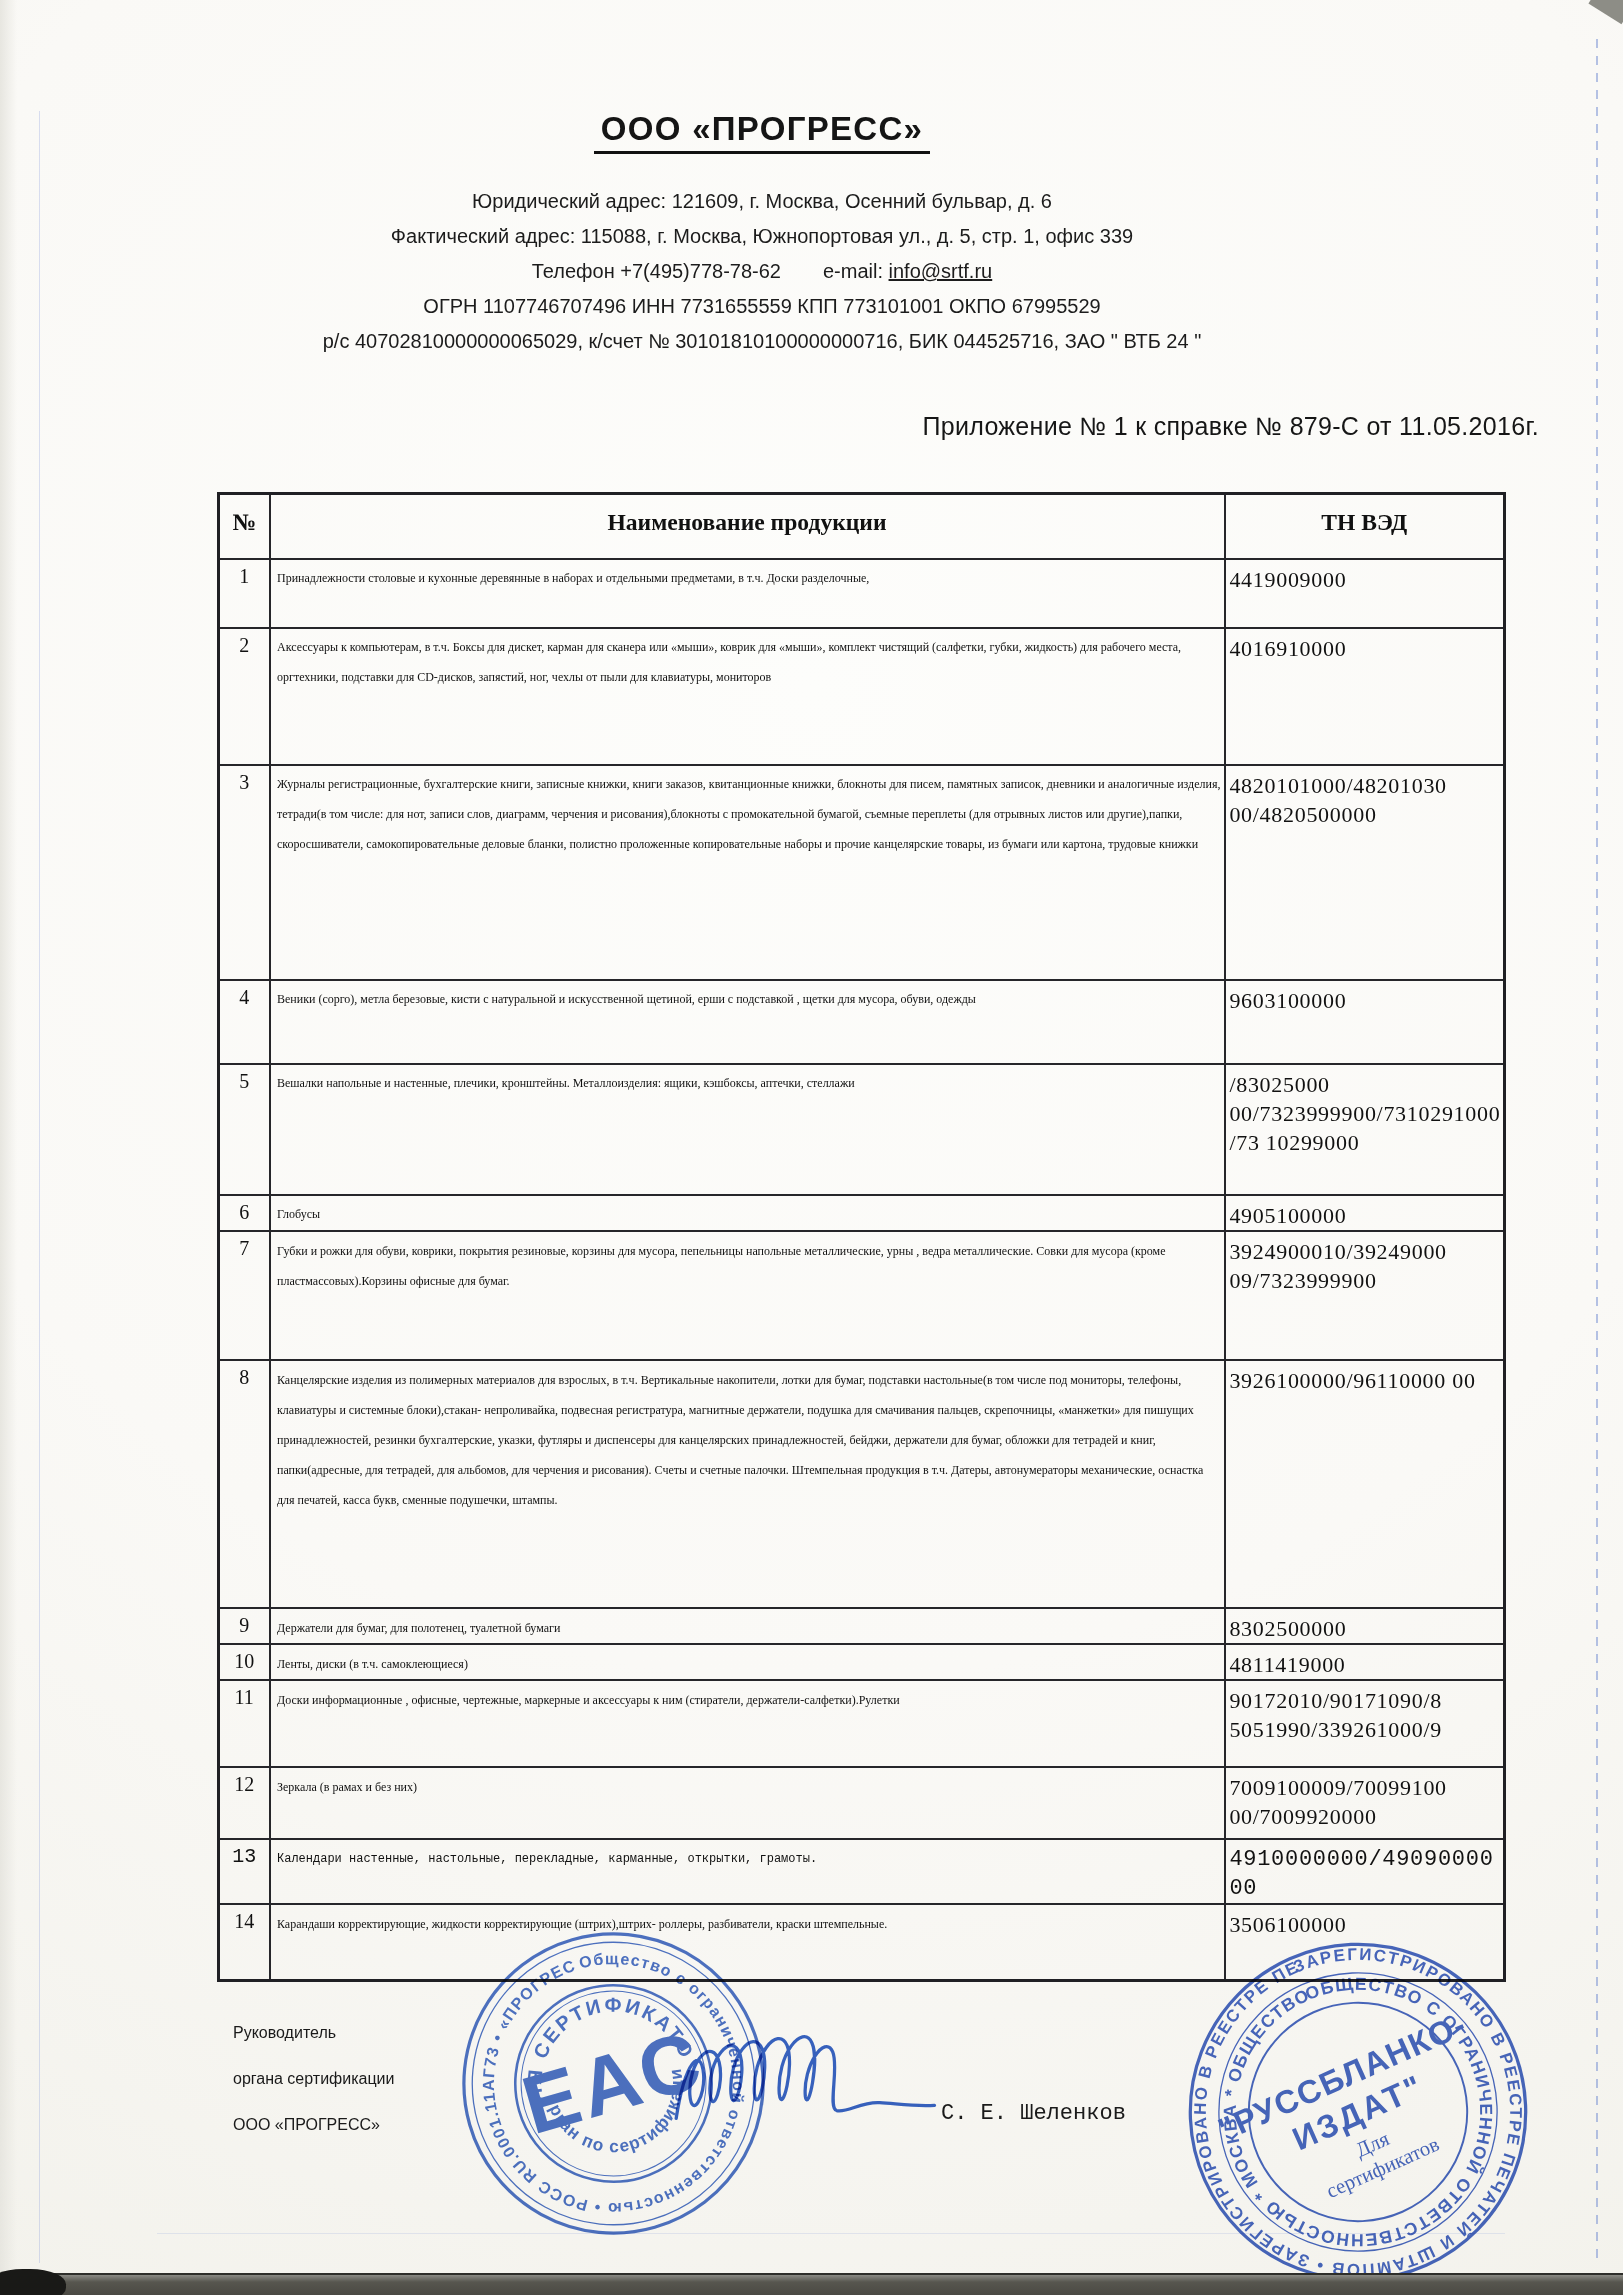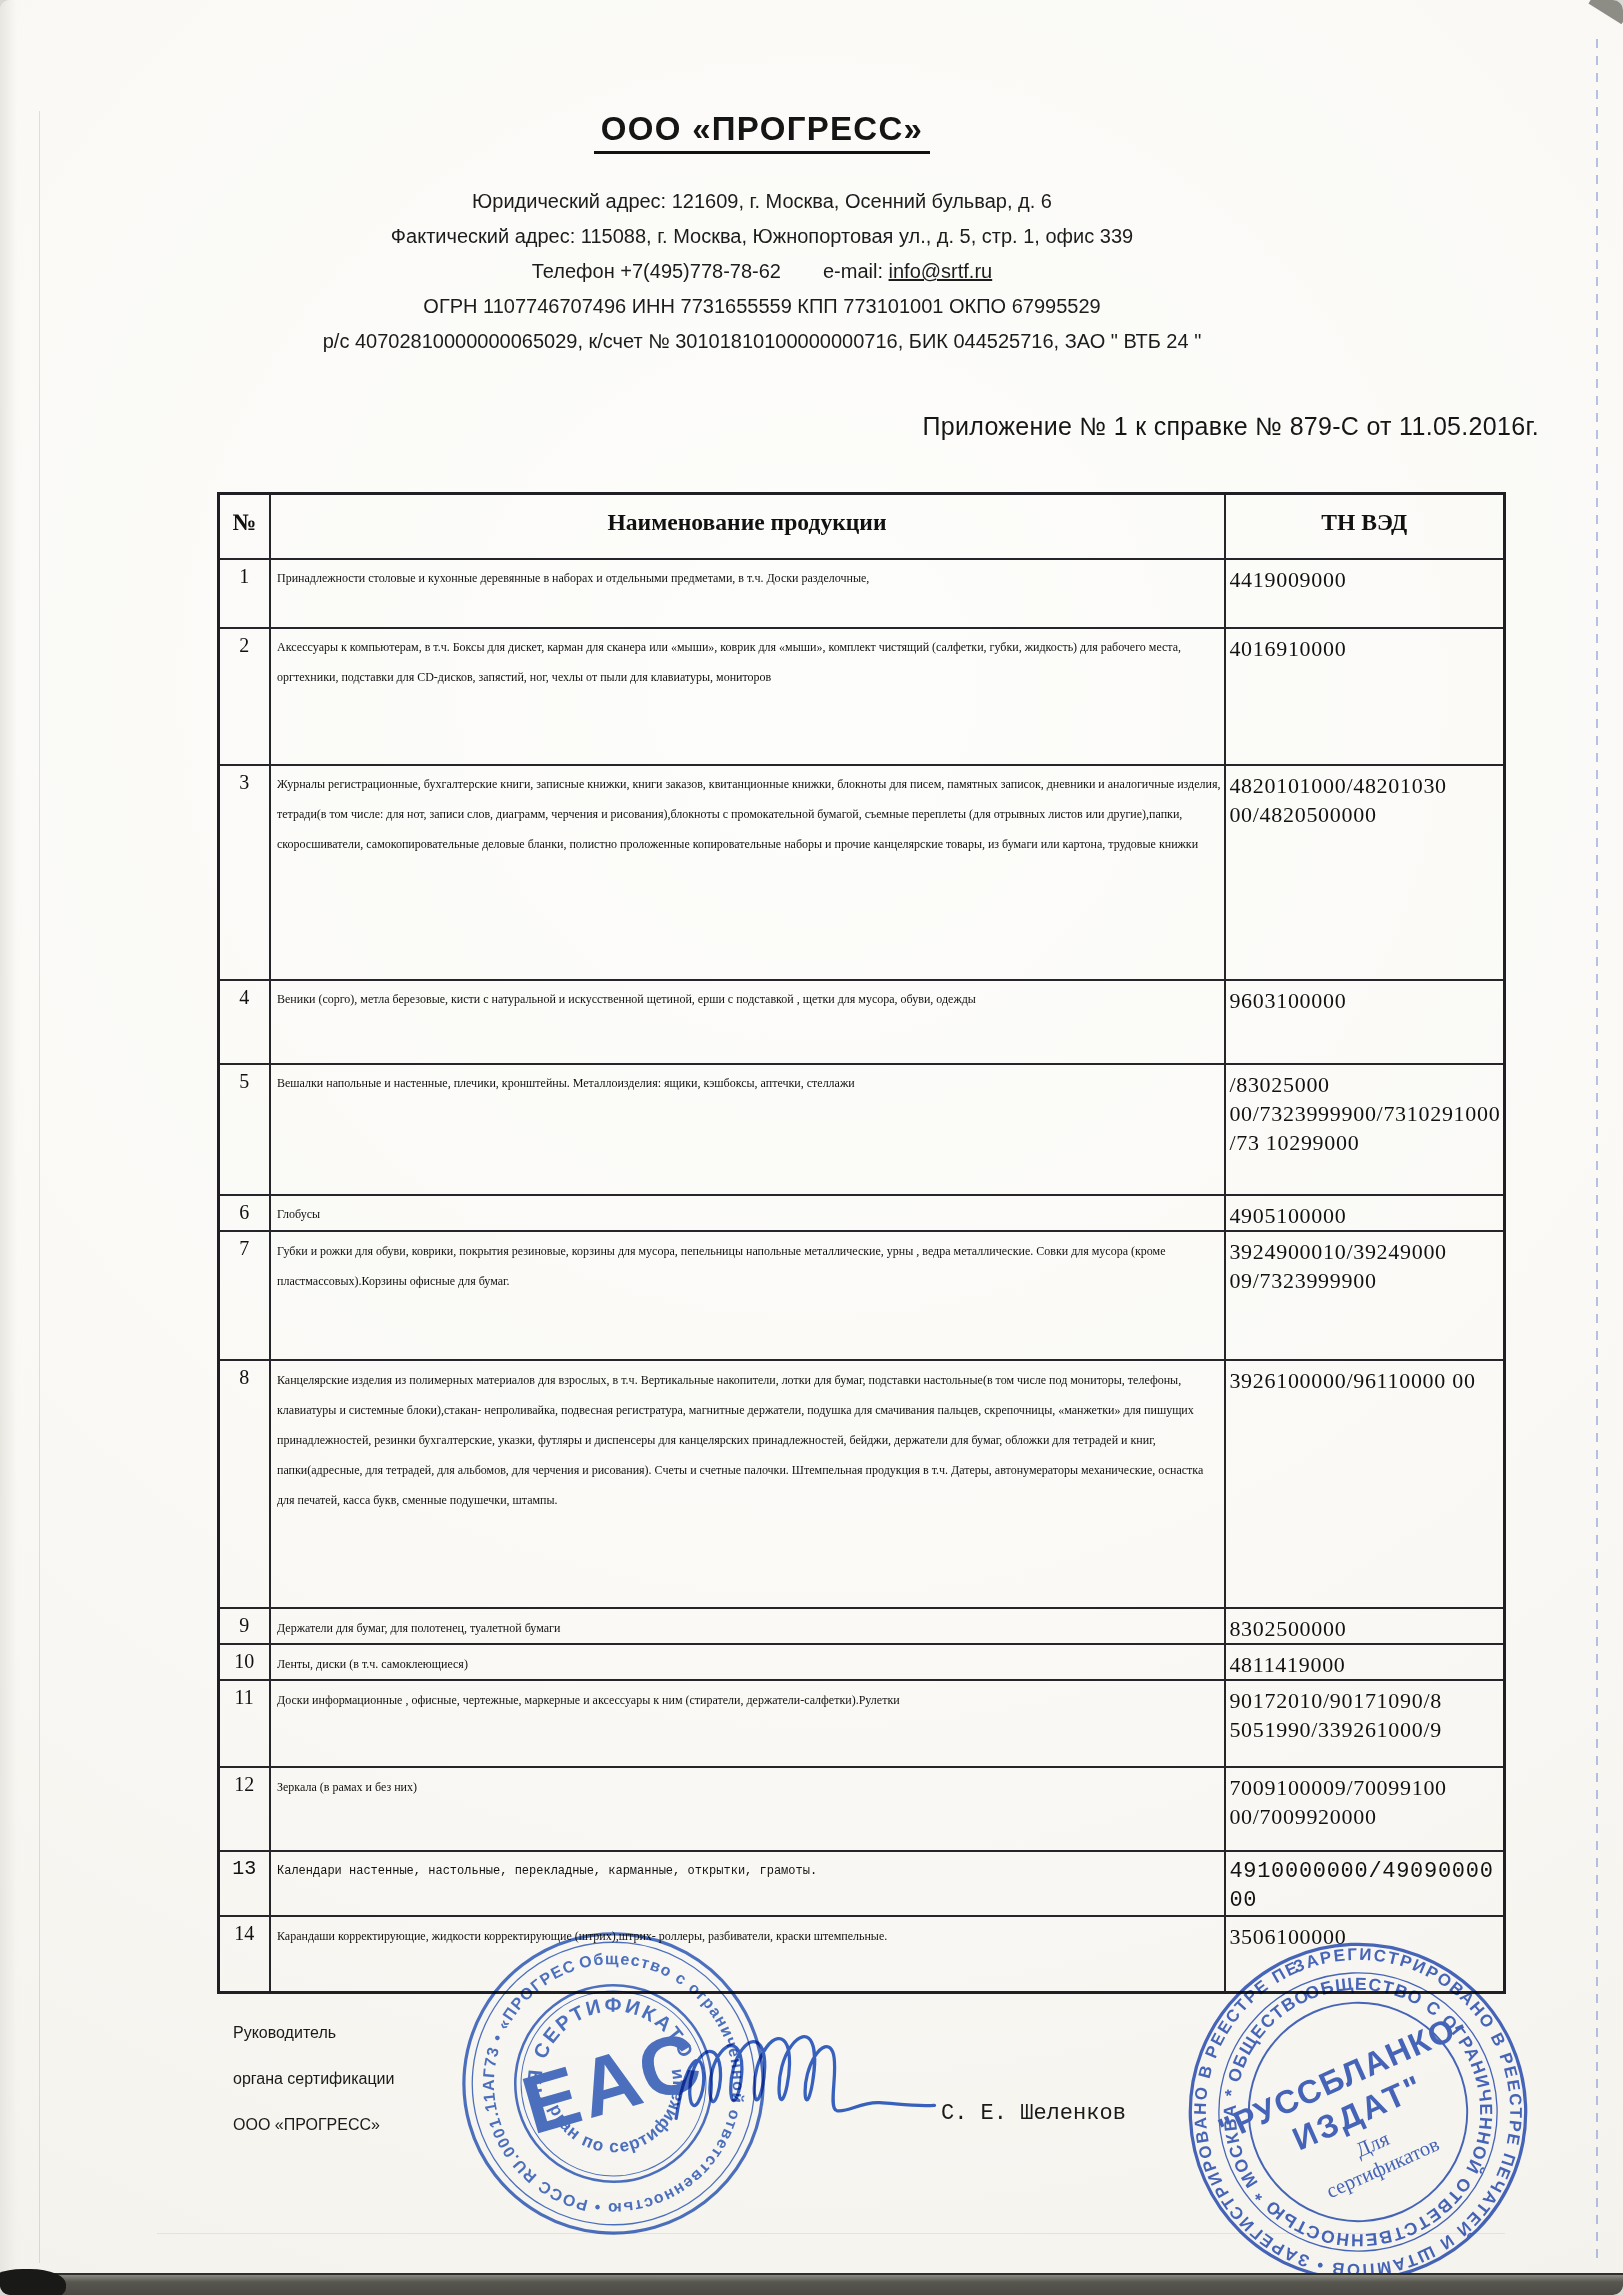--- a/index.html
+++ b/index.html
@@ -1,19 +1,19 @@
 <!DOCTYPE html>
 <html style="font-size:10.5px"><head>
 <meta charset="utf-8">
 <title>Scanned Document</title>
 <style>
   html,body{margin:0;padding:0;}
   body{width:1623px;height:2295px;background:#d8d8d4;font-family:"Liberation Serif",serif;}
   .page{position:relative;width:1623px;height:2295px;overflow:hidden;
-        background:radial-gradient(circle at 50% 30%, #fdfdfb 0%, #faf9f6 55%, #f3f2ec 100%);border-radius:10px;}
+        background:radial-gradient(circle at 50% 30%, #fdfdfb 0%, #faf9f6 55%, #f3f2ec 100%);}
   
   .edge-left{position:absolute;left:0;top:0;width:17px;height:100%;
              background:linear-gradient(90deg,#e7e6e0 0%,rgba(255,255,255,0) 100%);}
   .line-left{position:absolute;left:39px;top:111px;width:1.3px;height:2152px;
              background:rgba(110,135,215,0.25);}
   .line-right{position:absolute;left:1596px;top:39px;width:2px;height:2224px;
               background:repeating-linear-gradient(180deg,rgba(95,125,205,.45) 0 9.2px,rgba(95,125,205,0) 9.2px 17px);}
   .line-bottom-faint{position:absolute;left:157px;top:2233px;width:1348px;height:1.3px;
               background:rgba(110,135,215,0.16);}
   .bottom-band{position:absolute;left:0;bottom:0;width:100%;height:19.6px;
@@ -150,21 +150,21 @@
           <td class="c-num">10</td>
           <td class="c-name">Ленты, диски (в т.ч. самоклеющиеся)</td>
           <td class="c-code">4811419000</td>
         </tr>
         <tr style="height: 87px;">
           <td class="c-num">11</td>
           <td class="c-name">Доски информационные , офисные, чертежные, маркерные и аксессуары к ним (стиратели, держатели-салфетки).Рулетки</td>
           <td class="c-code">90172010/90171090/8
 5051990/339261000/9</td>
         </tr>
-        <tr style="height: 84px;">
+        <tr style="height: 72px;">
           <td class="c-num">12</td>
           <td class="c-name">Зеркала (в рамах и без них)</td>
           <td class="c-code">7009100009/70099100
 00/7009920000</td>
         </tr>
         <tr style="height: 50px; font-family: Liberation Mono, monospace;">
           <td class="c-num">13</td>
           <td class="c-name">Календари настенные, настольные, перекладные, карманные, открытки, грамоты.</td>
           <td class="c-code">4910000000/49090000 00</td>
         </tr>

